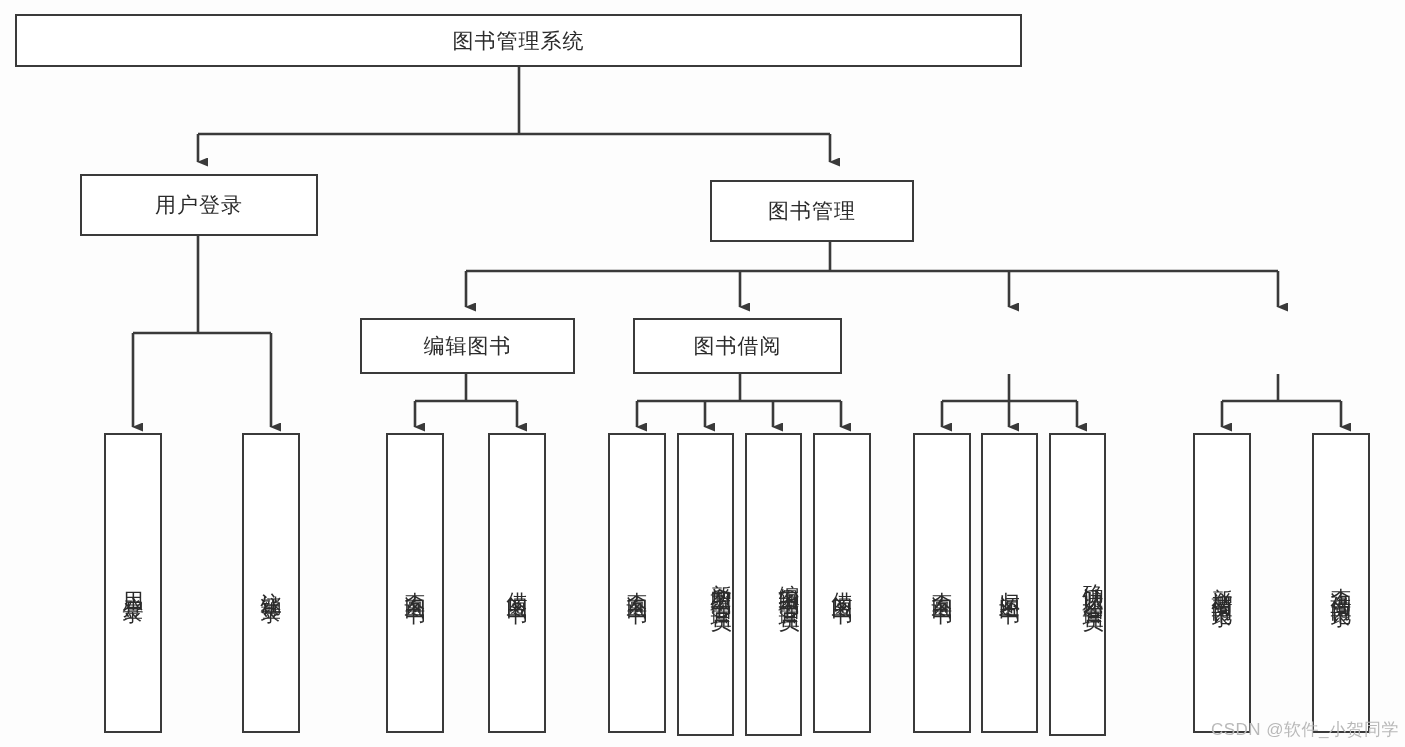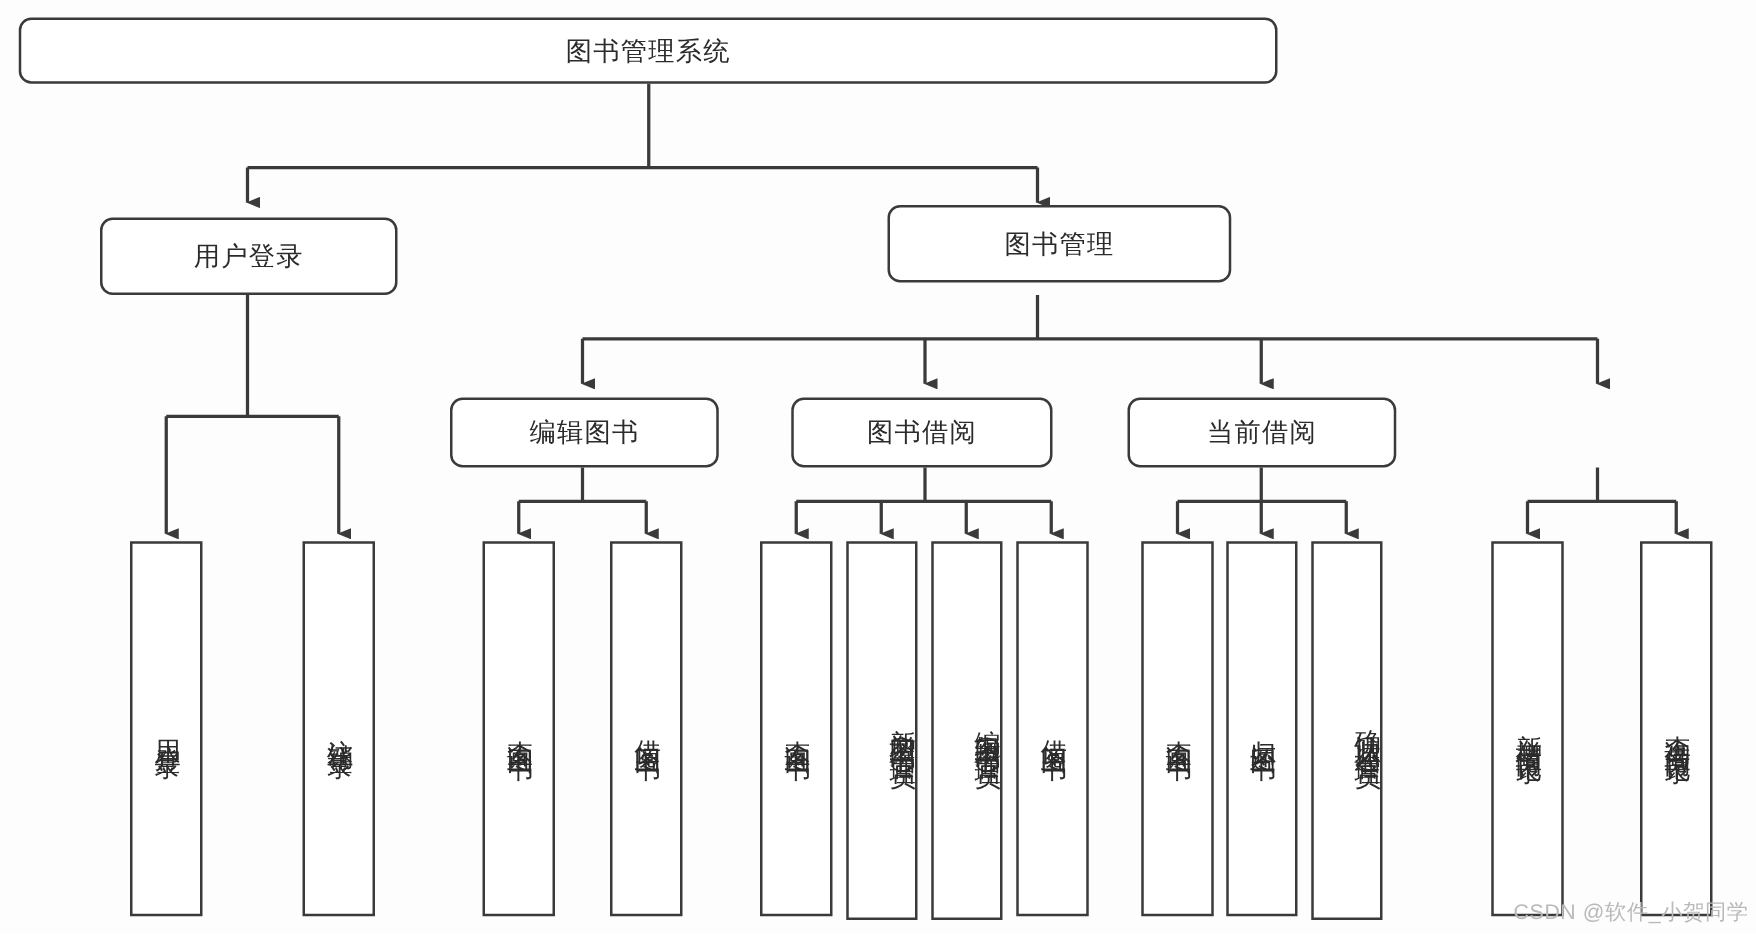--- a/index.html
+++ b/index.html
@@ -31,21 +31,20 @@
     border: 2.5px solid #3a3a3a;
     background: #ffffff;
     display: flex;
     align-items: center;
     justify-content: center;
     color: #2b2b2b;
   }
   .node.horiz {
     font-size: 21px;
     letter-spacing: 1px;
-    border-radius: 10px;
   }
   .node.vert {
     writing-mode: vertical-rl;
     text-orientation: upright;
     font-size: 21px;
     letter-spacing: 4px;
     padding-top: 4px;
     padding-bottom: 4px;
     align-items: center;
   }
@@ -125,35 +124,32 @@
   </svg>
 
   <div class="node horiz" style="left:15px; top:14px; width:1007px; height:53px;">
     <span>图书管理系统</span>
   </div>
 
   <div class="node horiz" style="left:80px; top:174px; width:238px; height:62px;">
     <span>用户登录</span>
   </div>
 
-  <div class="node horiz" style="left:710px; top:164px; width:275px; height:62px;">
+  <div class="node horiz" style="left:710px; top:180px; width:204px; height:62px;">
     <span>图书管理</span>
   </div>
 
   <div class="node horiz" style="left:360px; top:318px; width:215px; height:56px;">
     <span>编辑图书</span>
   </div>
 
   <div class="node horiz" style="left:633px; top:318px; width:209px; height:56px;">
     <span>图书借阅</span>
   </div>
 
-  <div class="node horiz" style="left:902px; top:318px; width:215px; height:56px;">
-    <span>当前借阅</span>
-  </div>
 
 
   <div class="node vert" style="left:104px; top:433px; width:58px; height:300px;">
     <span class="vtxt">用户登录</span>
   </div>
 
   <div class="node vert" style="left:242px; top:433px; width:58px; height:300px;">
     <span class="vtxt">注销登录</span>
   </div>
 

